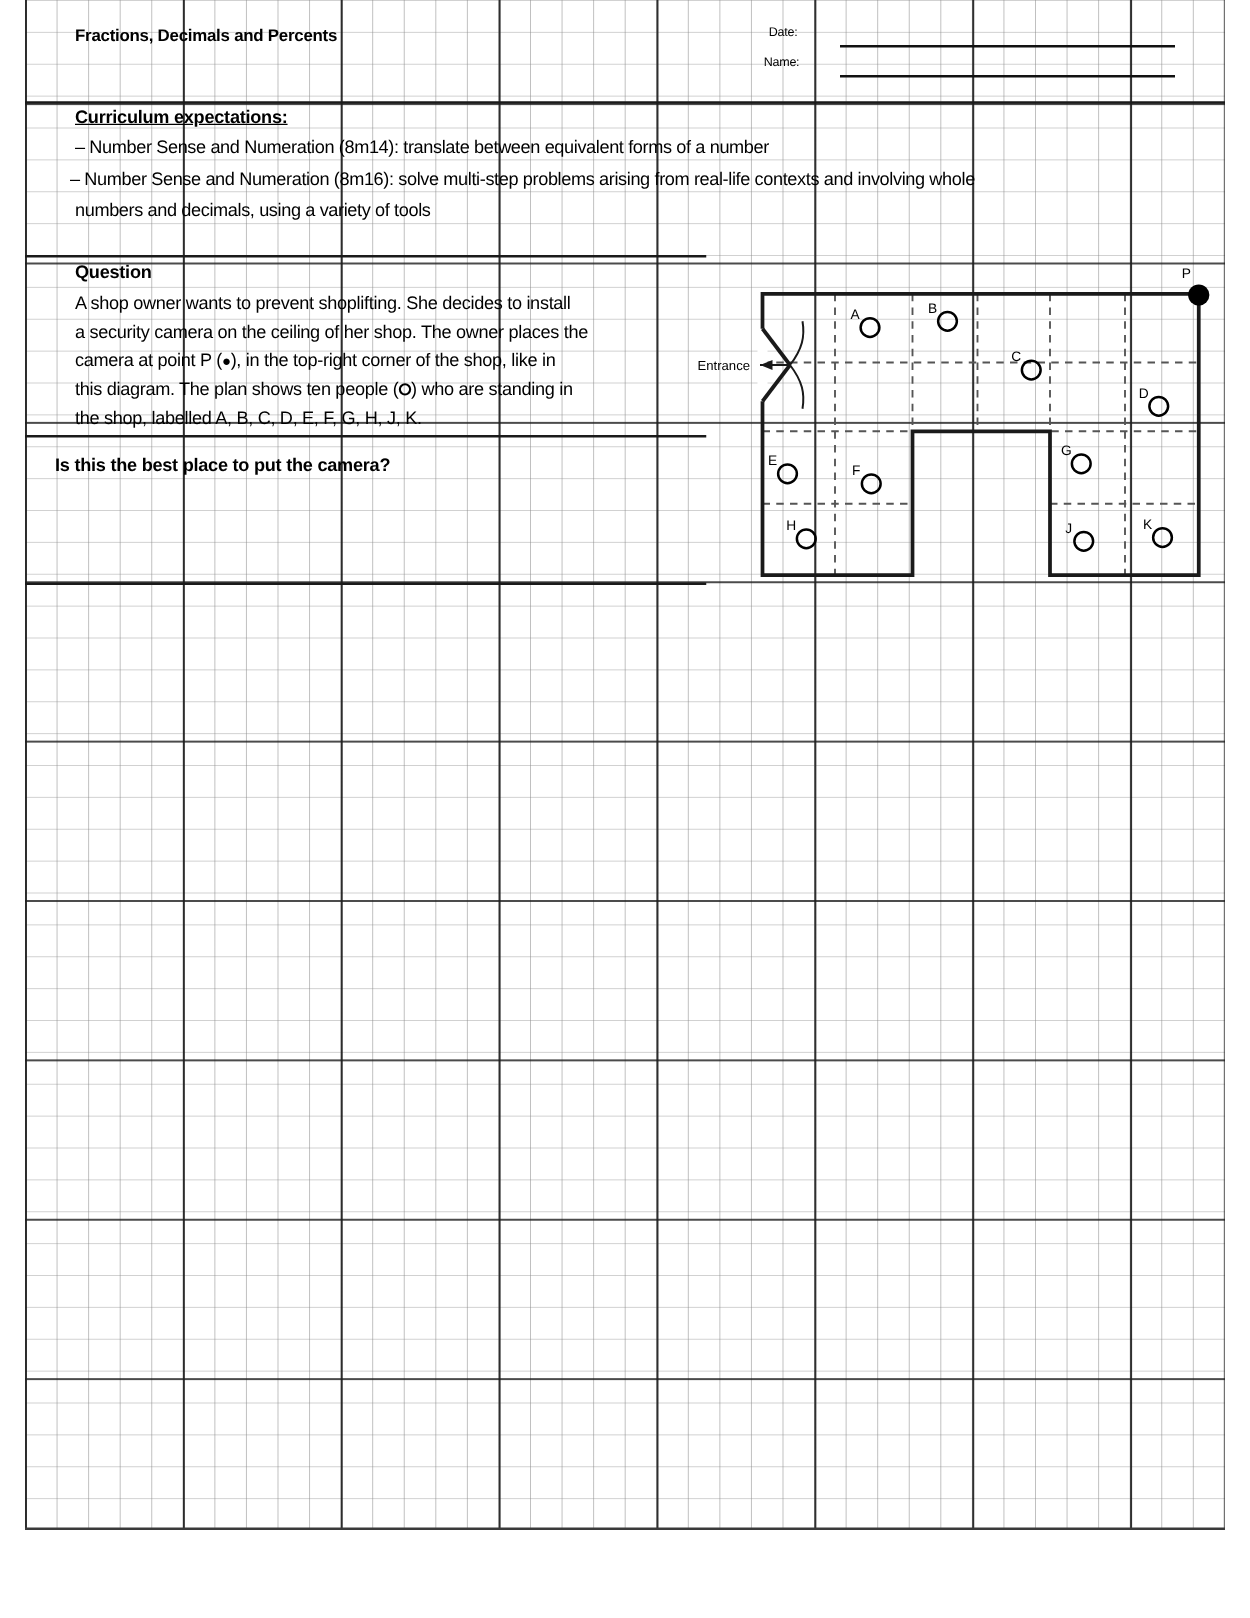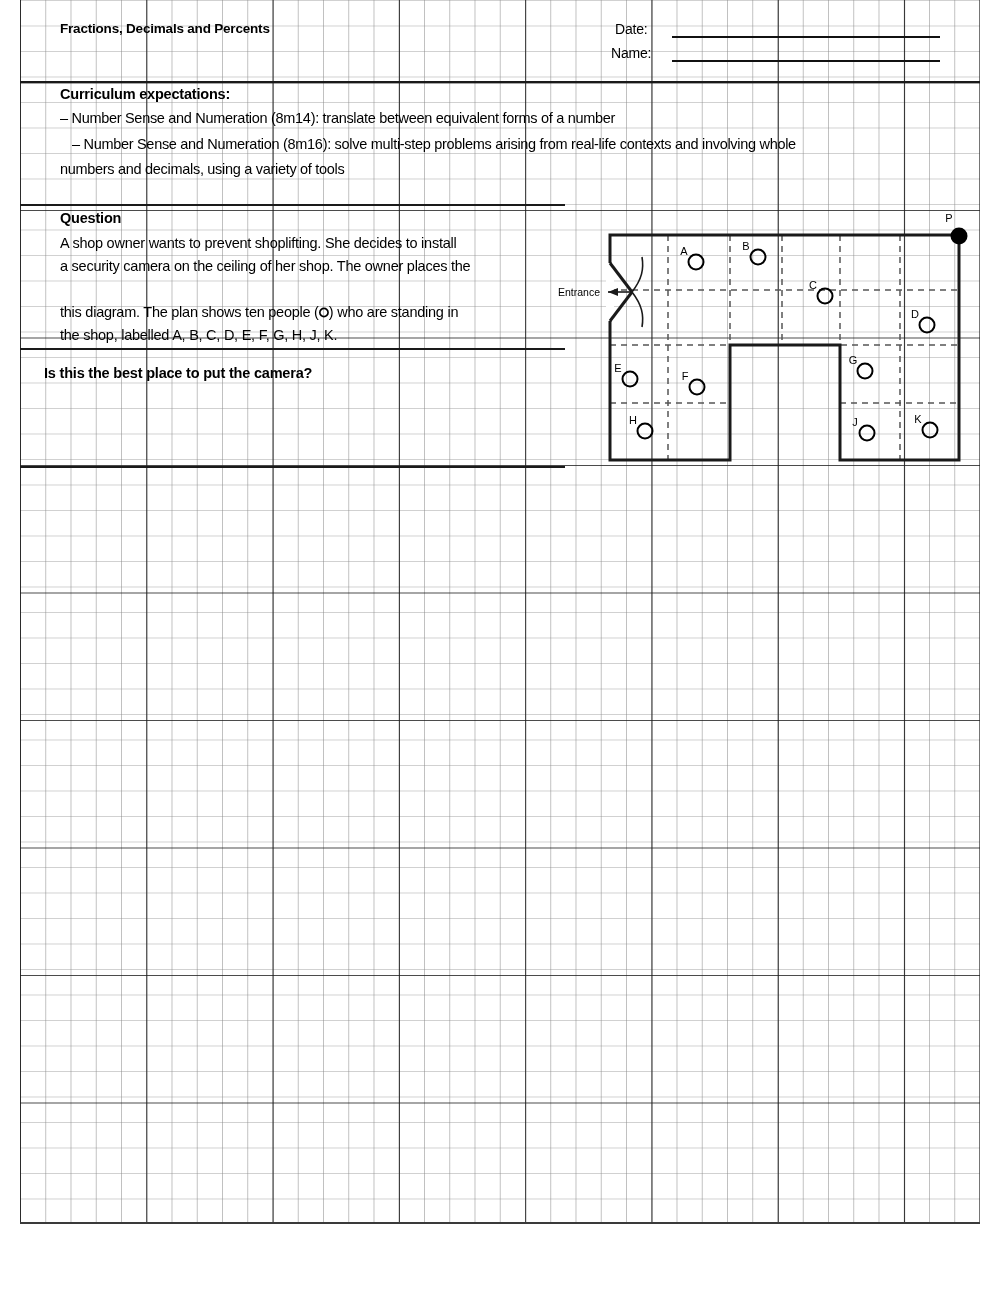--- a/index.html
+++ b/index.html
@@ -75,21 +75,21 @@
     position: absolute;
     white-space: nowrap;
     line-height: 1;
   }
   .t-title {
     font-size: 13.5px;
     font-weight: bold;
     letter-spacing: -0.2px;
   }
   .t-label {
-    font-size: 14px;
+    font-size: 10px;
     letter-spacing: -0.2px;
   }
   .t-head {
     font-size: 14.5px;
     font-weight: bold;
     letter-spacing: -0.2px;
   }
   .t-body {
     font-size: 14.5px;
     letter-spacing: -0.25px;
@@ -135,32 +135,35 @@
   <div class="txt t-title" style="left:60px; top:22px;">Fractions, Decimals and Percents</div>
 
   <div class="txt t-label" style="left:615px; top:22px;">Date:</div>
   <div class="underline" style="left:672px; top:36px; width:268px;"></div>
 
   <div class="txt t-label" style="left:611px; top:46px;">Name:</div>
   <div class="underline" style="left:672px; top:60px; width:268px;"></div>
 
   <div class="rule" style="left:20px; top:81px; width:960px; height:2.2px;"></div>
 
-  <div class="txt t-head" style="left:60px; top:87px;">Curriculum expectations:</div>
+  <div class="txt t-head" style="left:60px; top:87px;text-decoration:underline;">Curriculum expectations:</div>
   <div class="txt t-bullet" style="left:60px; top:111px;">– Number Sense and Numeration (8m14): translate between equivalent forms of a number</div>
-  <div class="txt t-bullet" style="left:72px; top:137px;">– Number Sense and Numeration (8m16): solve multi-step problems arising from real-life contexts and involving whole</div>
+  <div class="txt t-bullet" style="left:56px; top:137px;">– Number Sense and Numeration (8m16): solve multi-step problems arising from real-life contexts and involving whole</div>
   <div class="txt t-bullet" style="left:60px; top:162px;">numbers and decimals, using a variety of tools</div>
 
   <div class="rule" style="left:20px; top:204px; width:545px;"></div>
 
   <div class="txt t-head" style="left:60px; top:211px;">Question</div>
 
   <div class="txt t-body" style="left:60px; top:236px;">A shop owner wants to prevent shoplifting. She decides to install</div>
   <div class="txt t-body" style="left:60px; top:259px;">a security camera on the ceiling of her shop. The owner places the</div>
 
+  <div class="txt t-body" style="left:60px; top:282px;">
+    <span>camera at point P (</span><span class="glyph-filled">●</span><span>), in the top-right corner of the shop, like in</span>
+  </div>
 
   <div class="txt t-body" style="left:60px; top:305px;">
     <span>this diagram. The plan shows ten people (</span><span class="glyph-open">⭘</span><span>) who are standing in</span>
   </div>
 
   <div class="txt t-body" style="left:60px; top:328px;">the shop, labelled A, B, C, D, E, F, G, H, J, K.</div>
 
   <div class="rule" style="left:20px; top:348px; width:545px;"></div>
 
   <div class="txt t-head" style="left:44px; top:366px;">Is this the best place to put the camera?</div>

